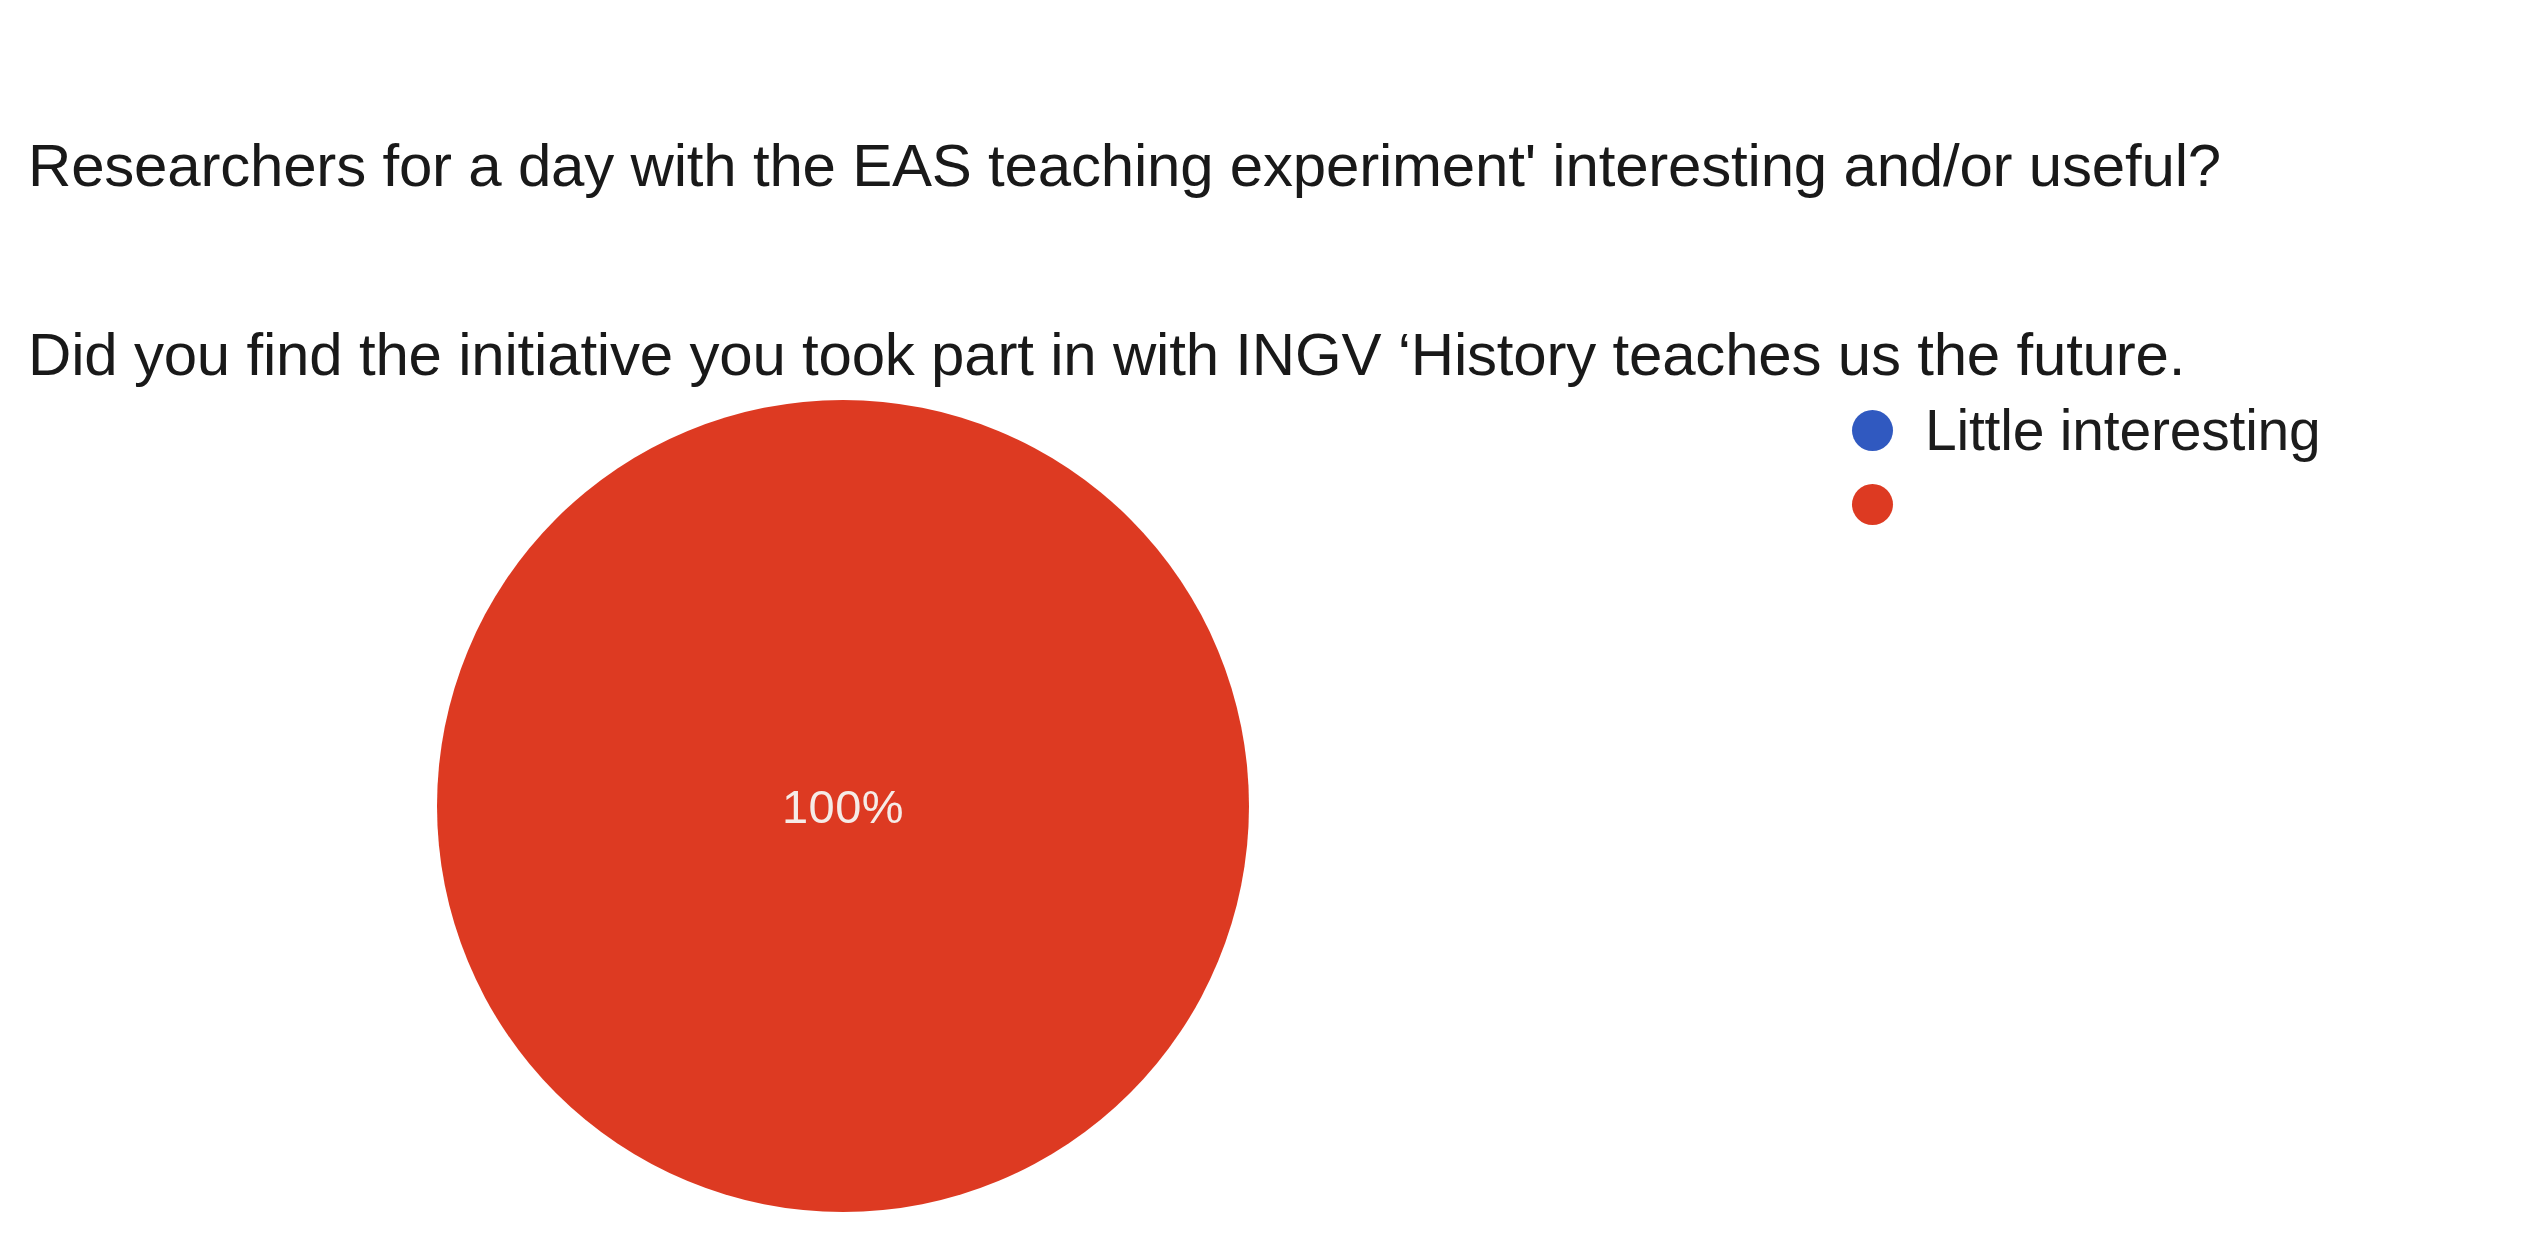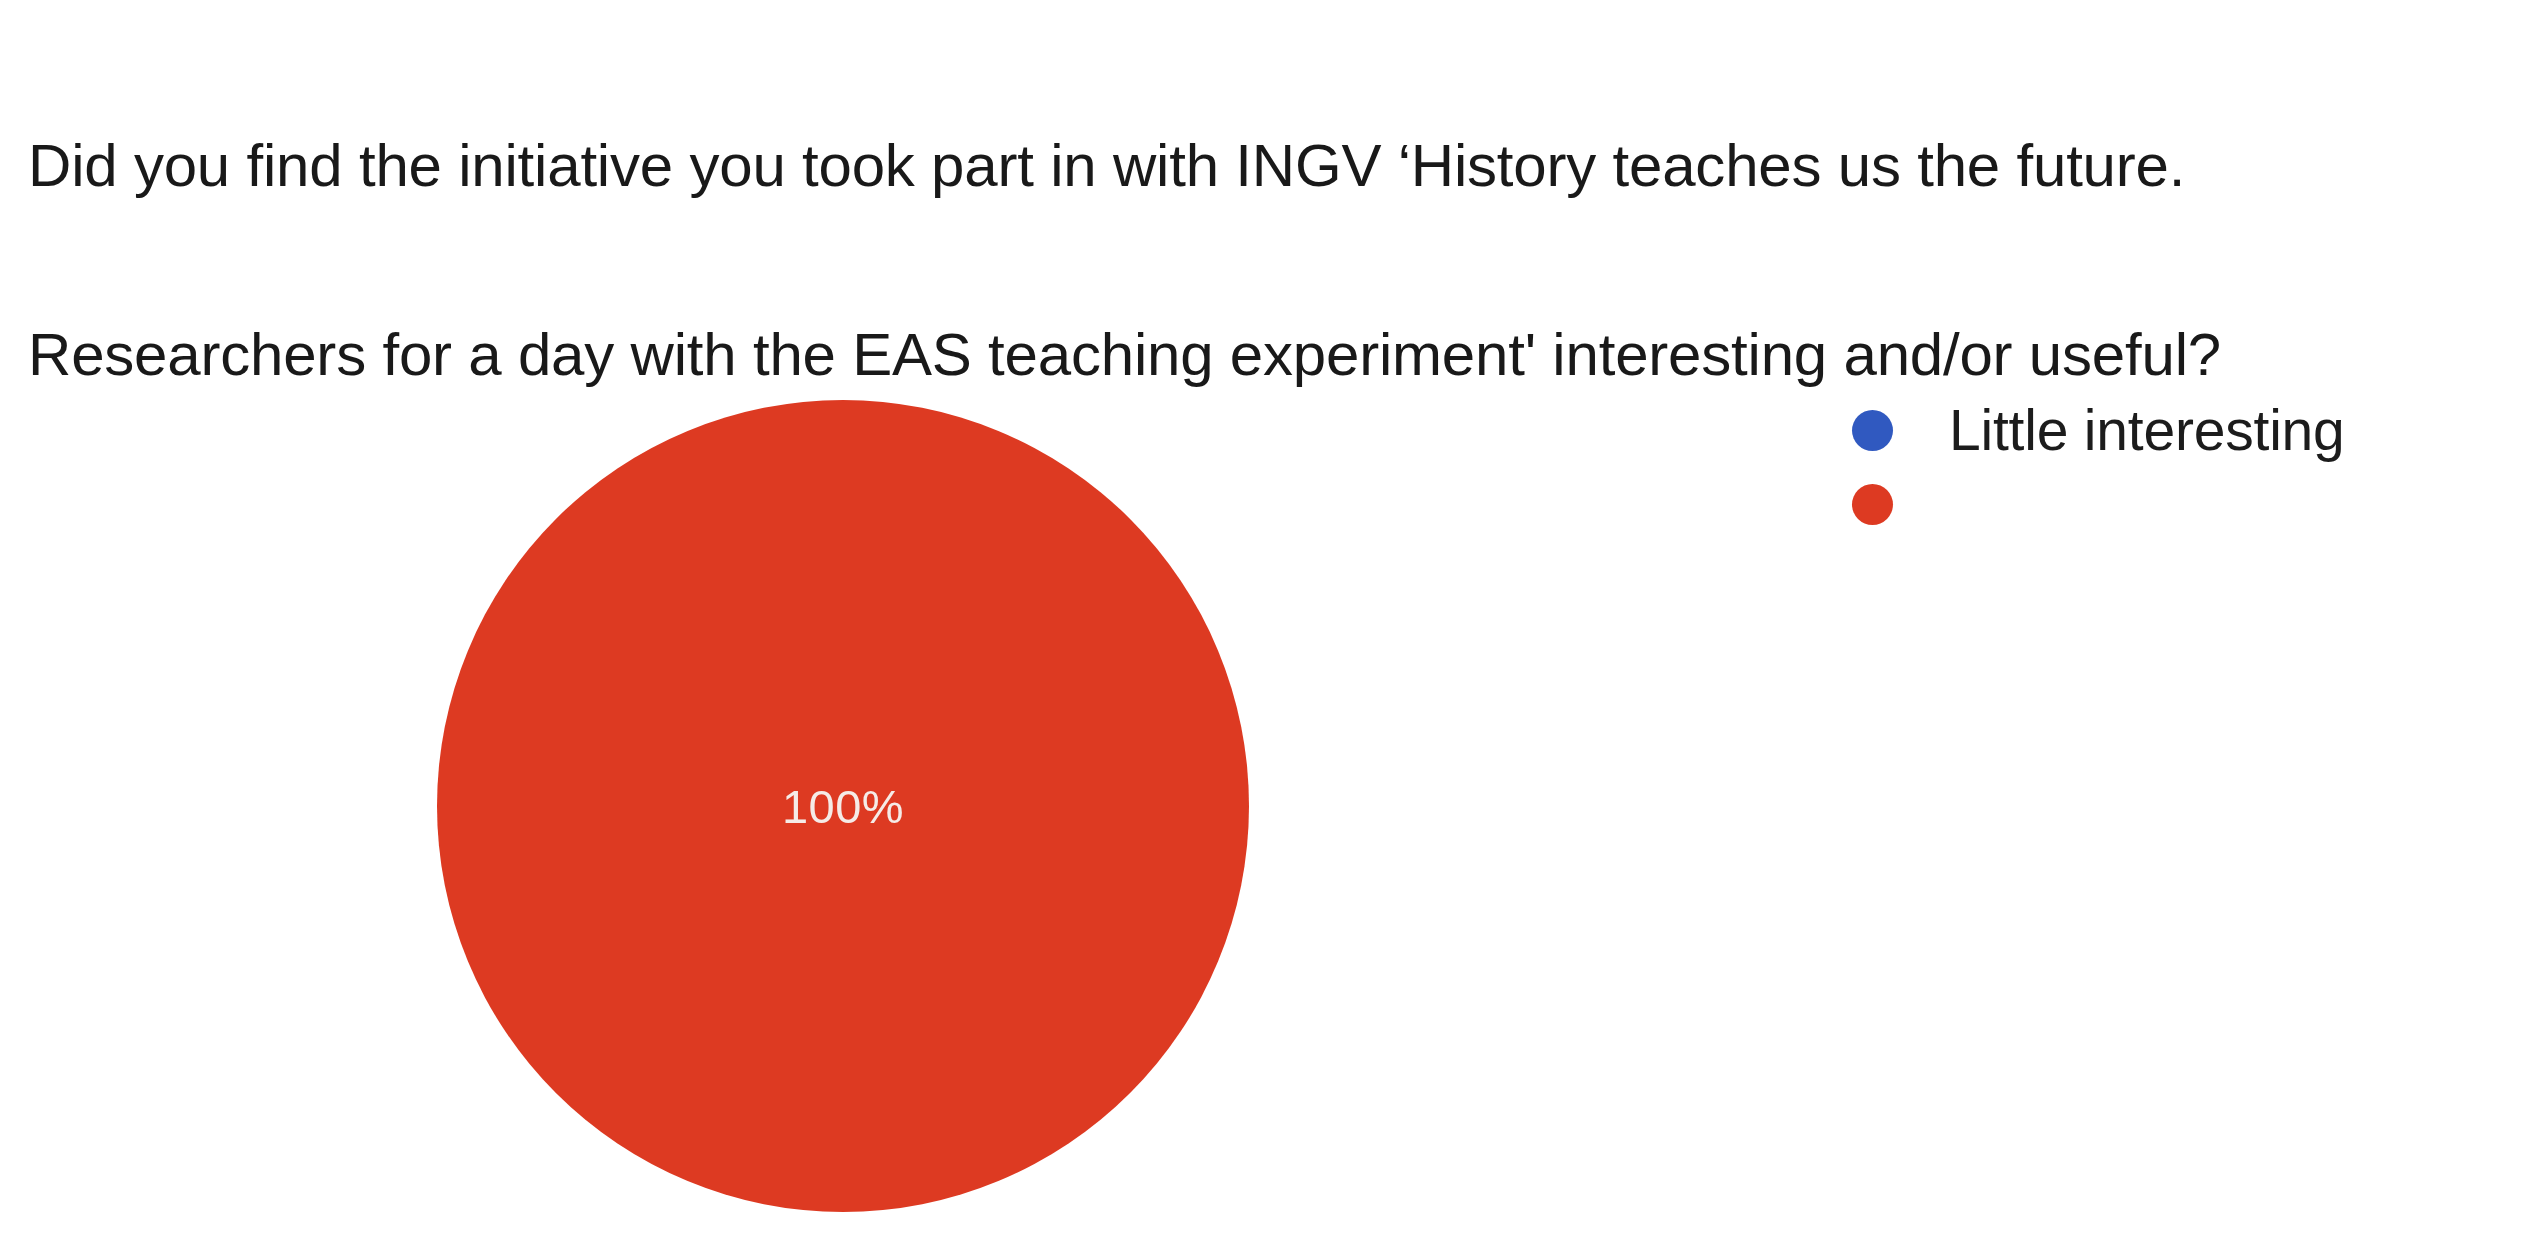--- a/index.html
+++ b/index.html
@@ -78,21 +78,20 @@
   .legend {
     position: absolute;
     left: 1852px;
     top: 393px;
     width: 660px;
   }
   .legend-item {
     display: flex;
     align-items: center;
     height: 74px;
-    gap: 24px;
   }
   .legend-swatch {
     flex: 0 0 auto;
     width: 41px;
     height: 41px;
     border-radius: 50%;
     margin-right: 32px;
   }
   .legend-label {
     font-size: 57px;
@@ -101,22 +100,22 @@
     letter-spacing: -0.2px;
     white-space: nowrap;
   }
 </style>
 </head>
 <body>
 
 <div id="canvas">
 
   <div class="chart-title">
+    <span class="tline">Researchers for a day with the EAS teaching experiment' interesting and/or useful?</span>
     <span class="tline">Did you find the initiative you took part in with INGV ‘History teaches us the future.</span>
-    <span class="tline">Researchers for a day with the EAS teaching experiment' interesting and/or useful?</span>
   </div>
 
   <div class="plot-area">
     <div class="pie-wrap">
       <div class="pie-slice" style="background: rgb(221, 58, 34);"></div>
       <div class="pie-label">100%</div>
     </div>
   </div>
 
   <div class="legend">

